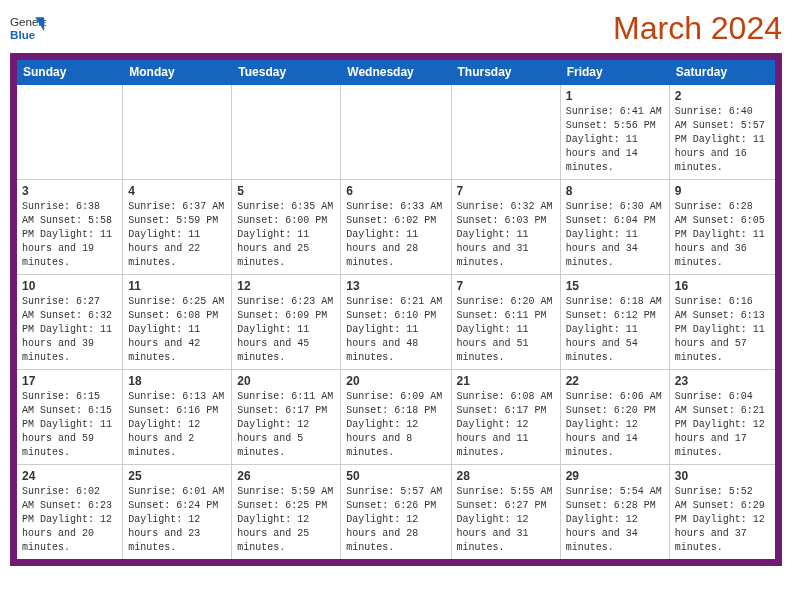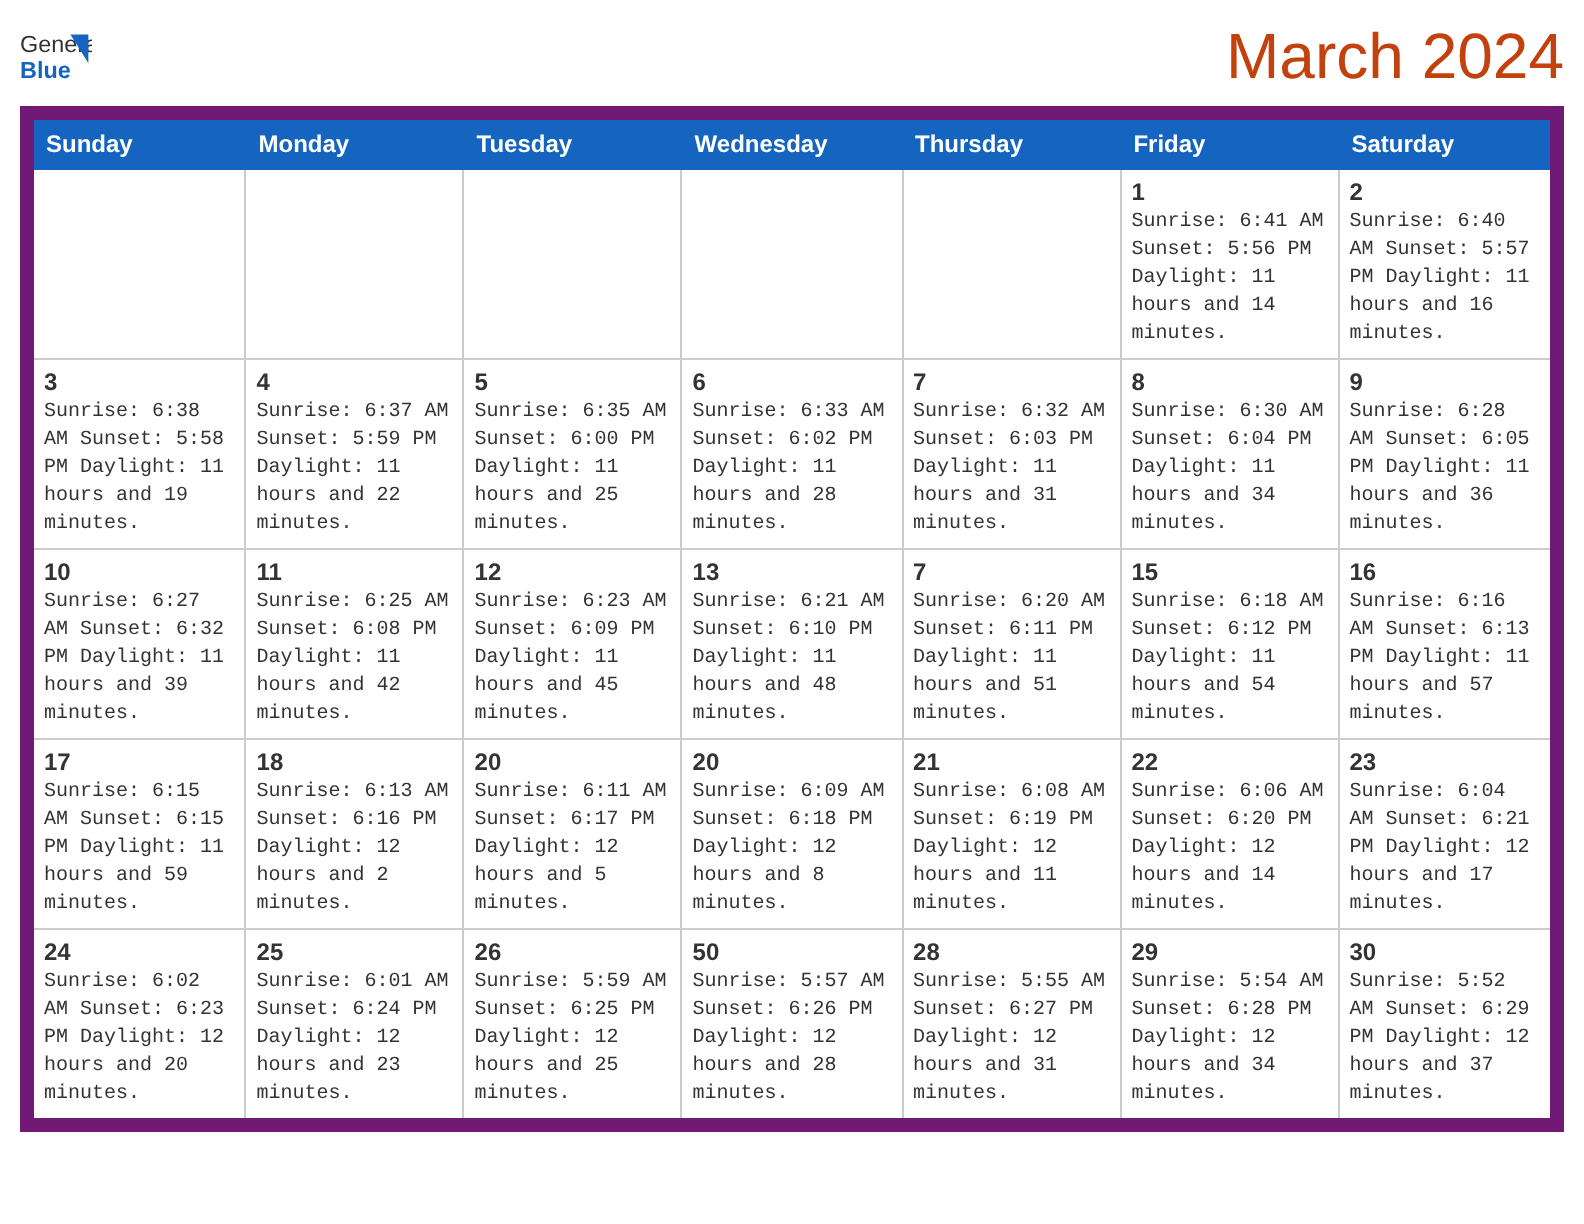--- a/index.html
+++ b/index.html
@@ -237,21 +237,21 @@
         </td>
         <td>
           <span class="day-num">20</span>
           <div class="cell-info">Sunrise: 6:09 AM
 Sunset: 6:18 PM
 Daylight: 12 hours and 8 minutes.</div>
         </td>
         <td>
           <span class="day-num">21</span>
           <div class="cell-info">Sunrise: 6:08 AM
-Sunset: 6:19 PM
+Sunset: 6:17 PM
 Daylight: 12 hours and 11 minutes.</div>
         </td>
         <td>
           <span class="day-num">22</span>
           <div class="cell-info">Sunrise: 6:06 AM
 Sunset: 6:20 PM
 Daylight: 12 hours and 14 minutes.</div>
         </td>
         <td>
           <span class="day-num">23</span>

